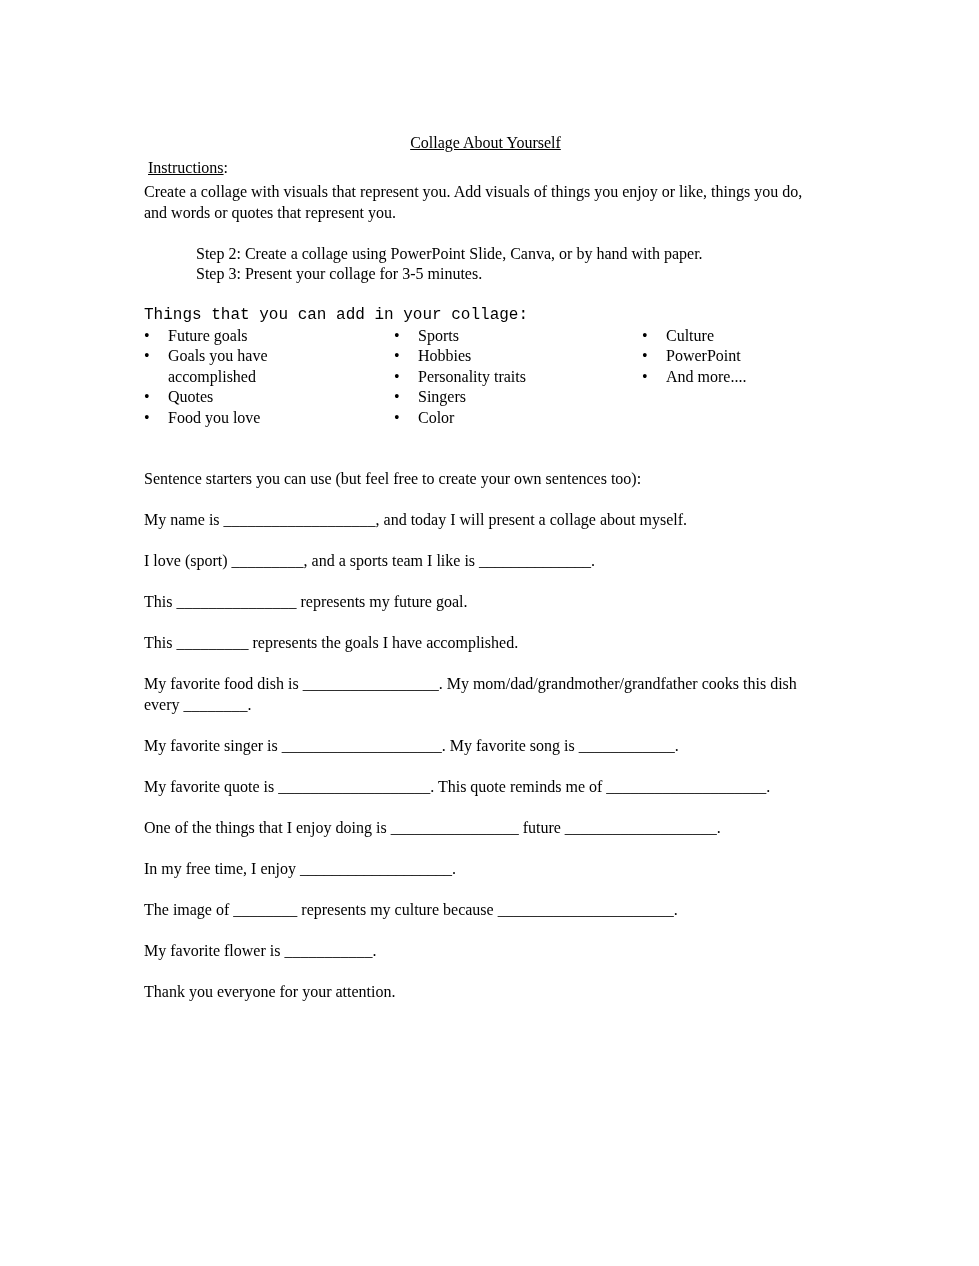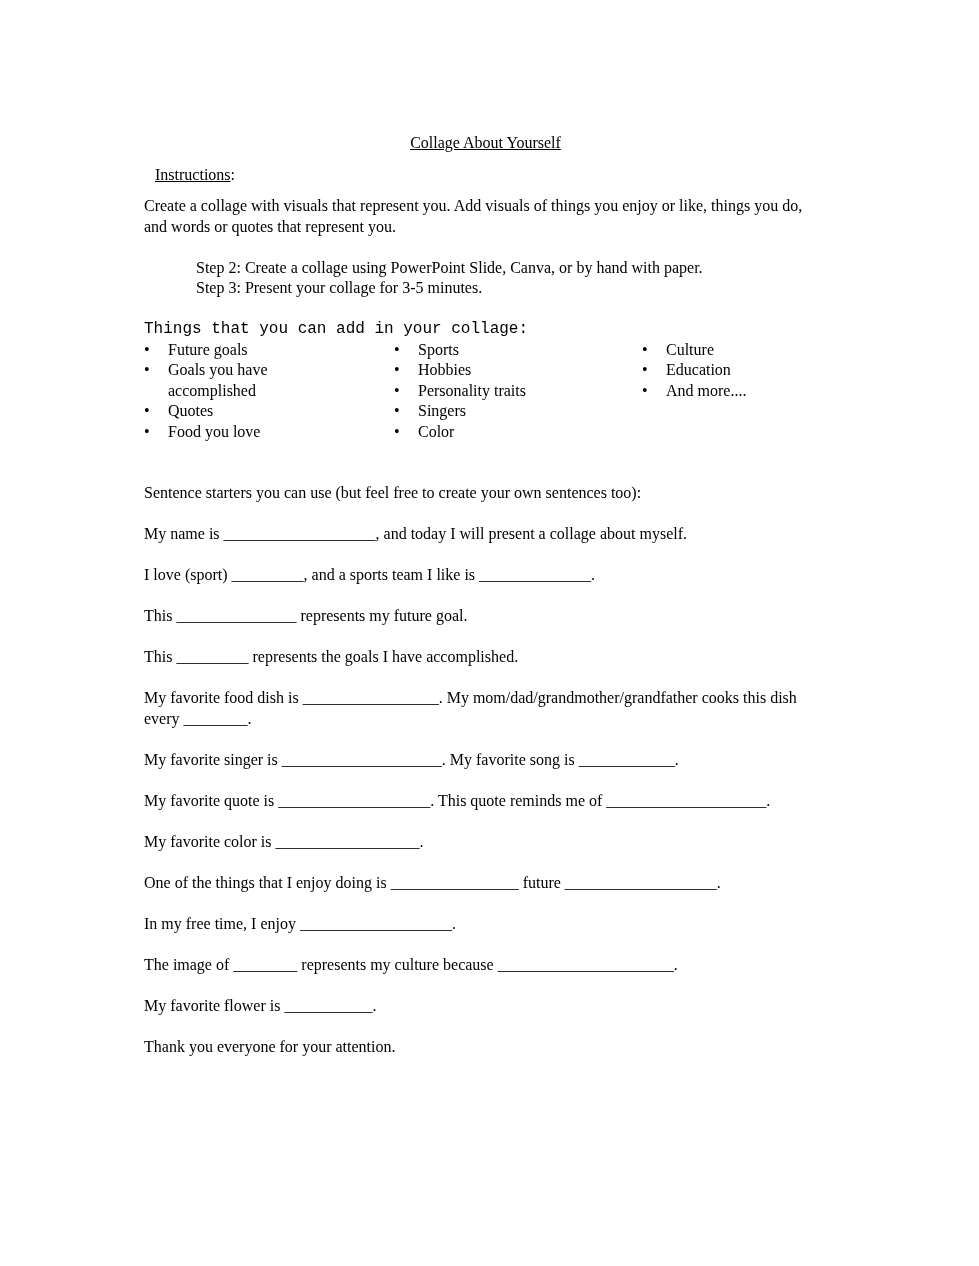--- a/index.html
+++ b/index.html
@@ -25,21 +25,21 @@
     width: 683px;
   }
   .title {
     margin: 0;
     font-size: 16px;
     font-weight: normal;
     text-align: center;
     text-decoration: underline;
   }
   .instructions-line {
-    margin: 11px;
+    margin: 4px;
   }
   .underline {
     text-decoration: underline;
   }
   .intro {
     margin: 0;
   }
   .intro .bold {
     font-weight: normal;
   }
@@ -142,39 +142,38 @@
             <span class="li-text">Color</span>
           </li>
       </ul>
       <ul class="col col3">
         <li>
             <span class="bullet">•</span>
             <span class="li-text">Culture</span>
           </li>
         <li>
             <span class="bullet">•</span>
-            <span class="li-text">Education</span>
+            <span class="li-text">PowerPoint</span>
           </li>
         <li>
             <span class="bullet">•</span>
             <span class="li-text">And more....</span>
           </li>
       </ul>
     </div>
 
     <p class="starters-heading">Sentence starters you can use (but feel free to create your own sentences too):</p>
 
     <p class="sentence">My name is ___________________, and today I will present a collage about myself.</p>
     <p class="sentence">I love (sport) _________, and a sports team I like is ______________.</p>
     <p class="sentence">This _______________ represents my future goal.</p>
     <p class="sentence">This _________ represents the goals I have accomplished.</p>
     <p class="sentence">My favorite food dish is _________________. My mom/dad/grandmother/grandfather cooks this dish every ________.</p>
     <p class="sentence">My favorite singer is ____________________. My favorite song is ____________.</p>
     <p class="sentence">My favorite quote is ___________________. This quote reminds me of ____________________.</p>
-    <p class="sentence">My favorite color is __________________.</p>
     <p class="sentence">One of the things that I enjoy doing is ________________ future ___________________.</p>
     <p class="sentence">In my free time, I enjoy ___________________.</p>
     <p class="sentence">The image of ________ represents my culture because ______________________.</p>
     <p class="sentence">My favorite flower is ___________.</p>
     <p class="sentence">Thank you everyone for your attention.</p>
 
   </div>
 </div>
 
 </body></html>

